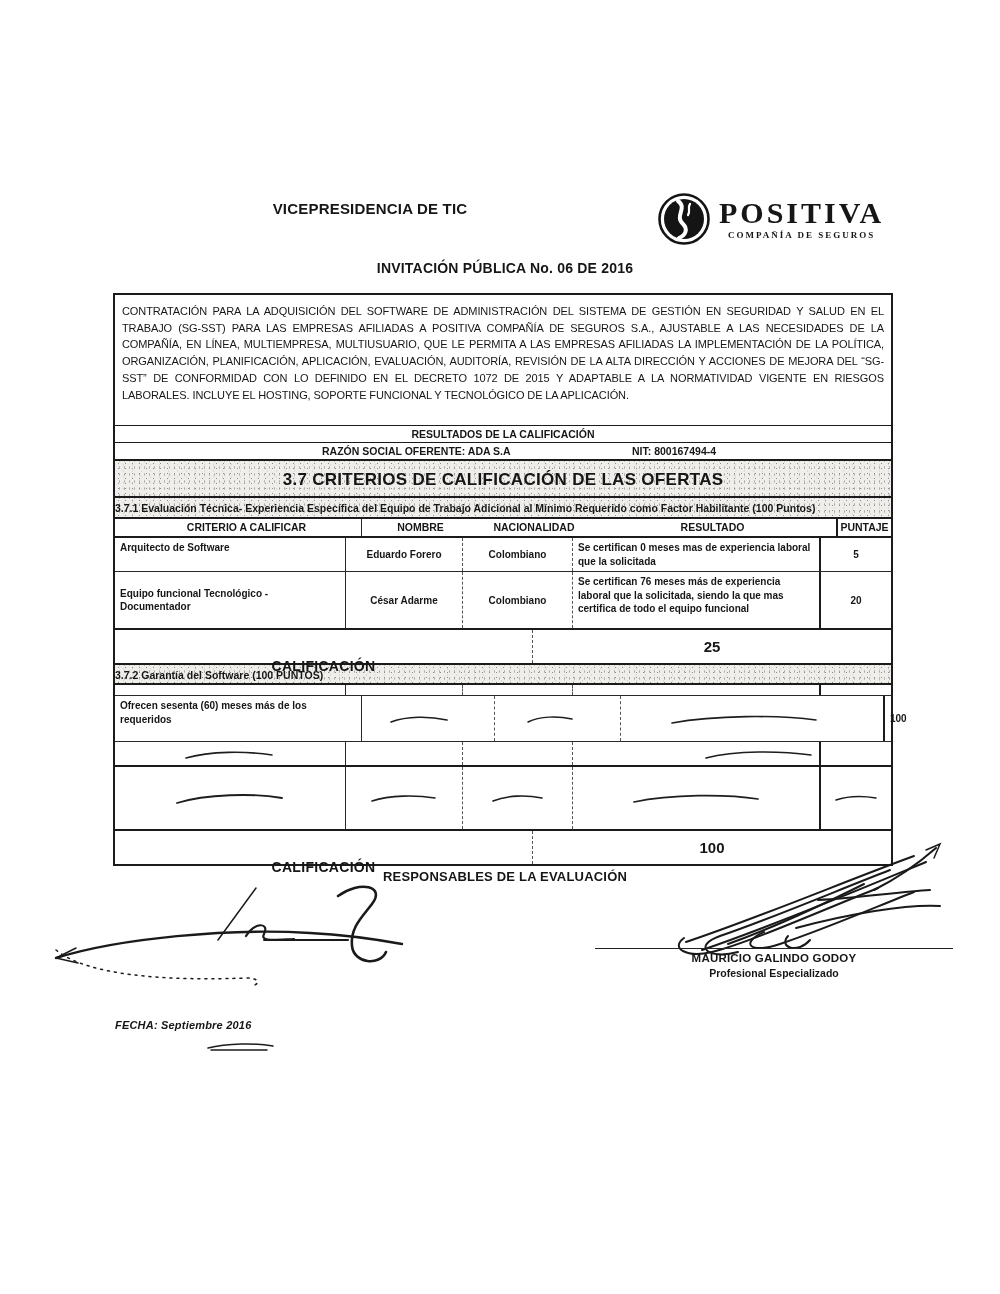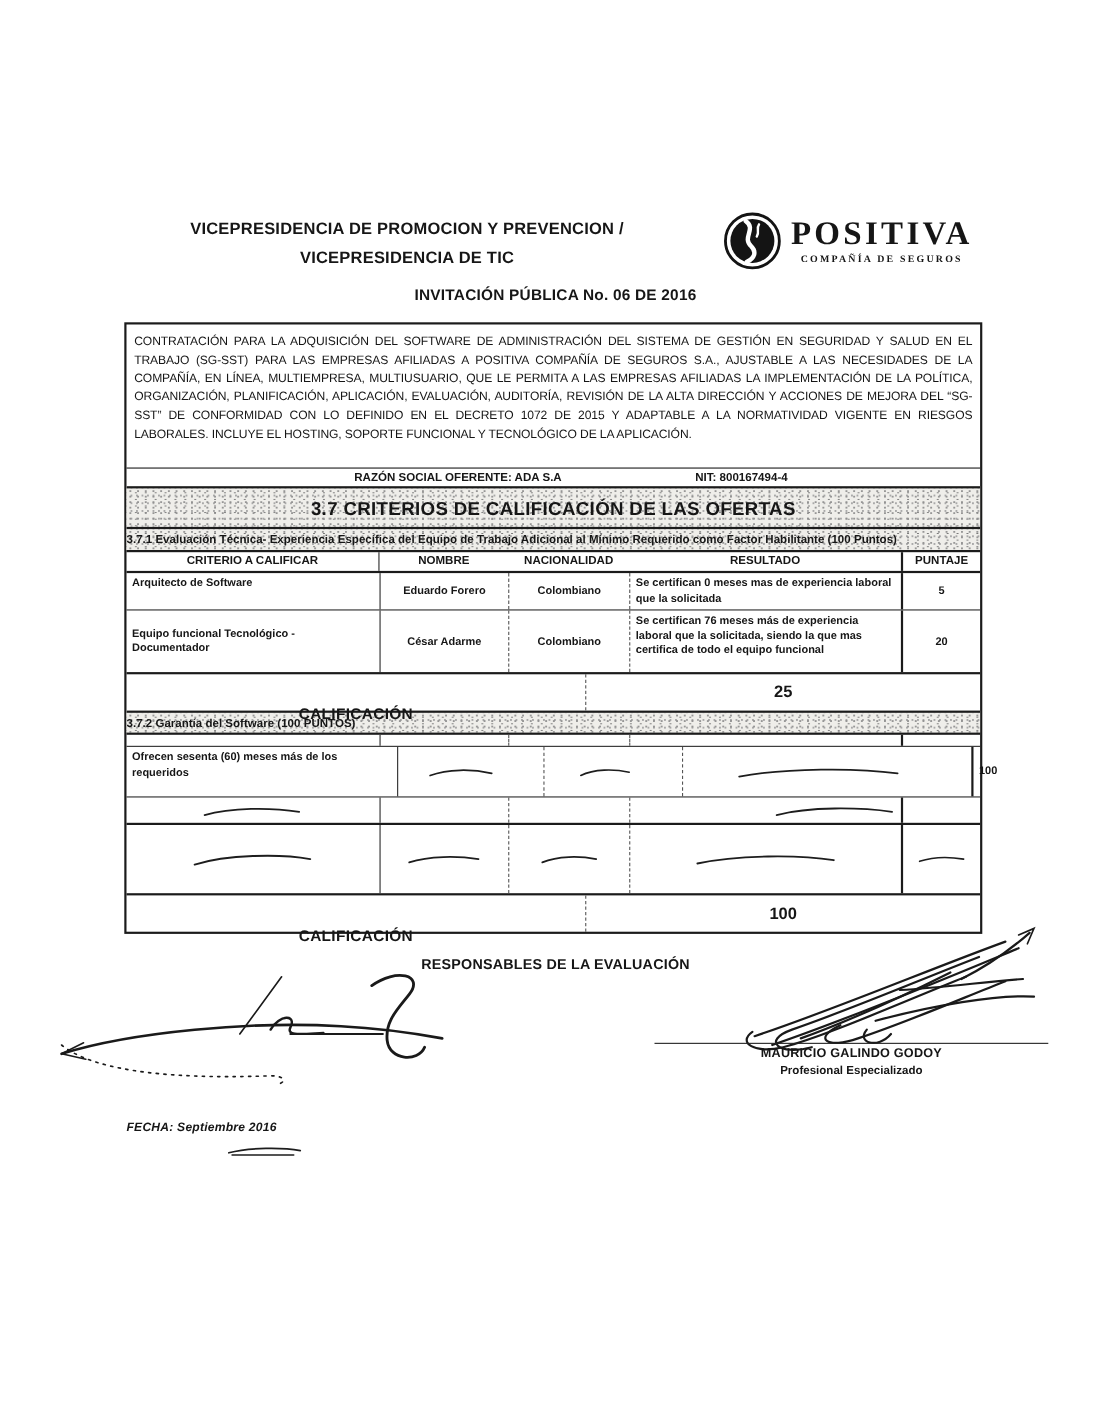--- a/index.html
+++ b/index.html
@@ -40,21 +40,21 @@
   }
   .band-big{height:37px;line-height:37px;text-align:center;font-size:17px;font-weight:bold;letter-spacing:.3px;}
   .band-small{height:21px;line-height:21px;text-align:left;font-size:10.5px;font-weight:bold;}
   .cols{display:flex;align-items:stretch;}
   .c{box-sizing:border-box;padding:3px 5px;}
   .c1{flex:0 0 230px;}
   .c2{flex:0 0 117px;border-left:1.5px solid #2a2a2a;}
   .c3{flex:0 0 110px;border-left:1px dashed #555;}
   .c4{flex:0 0 247px;border-left:1px dashed #555;}
   .c5{flex:1 1 auto;border-left:2px solid #1b1b1b;}
-  .thead{height:19px;}
+  .thead{height:19px;padding-left:17px;}
   .thead .c{padding:2px 2px;font-size:10.5px;font-weight:bold;text-align:center;}
   .thead .c2,.thead .c3,.thead .c4{border-left:none;}
   .trow .c{font-size:10px;font-weight:600;line-height:1.35;}
   .trow .cmid{display:flex;align-items:center;justify-content:center;text-align:center;}
   .resultado{text-align:left;}
   .puntaje{display:flex;align-items:center;justify-content:center;
     font-size:15px;font-weight:bold;}
   .calif{display:flex;height:35px;}
   .calif .cl{flex:0 0 417px;display:flex;align-items:center;justify-content:center;
     font-size:14px;font-weight:bold;letter-spacing:.3px;box-sizing:border-box;margin-top:36px;}
@@ -77,21 +77,20 @@
   .sig-name{padding-top:3px;}
   .fecha{left:115px;top:1019px;font-size:11px;font-weight:bold;font-style:italic;letter-spacing:.2px;}
   svg.sig{position:absolute;overflow:visible;}
 </style>
 </head>
 <body>
 
 <div class="page">
 
   <div class="abs hdr-left">
-    <div>VICEPRESIDENCIA DE PROMOCION Y PREVENCION /</div>
     <div>VICEPRESIDENCIA DE TIC</div>
   </div>
 
   <div class="abs logo">
     <span>
       <svg width="54" height="54" viewBox="0 0 54 54">
         <circle cx="27" cy="27" r="24.5" fill="none" stroke="#141414" stroke-width="2.6"></circle>
         <circle cx="27" cy="27" r="20" fill="#141414"></circle>
         <path d="M21,9 C31,16 17,24 26,32 C31,37 29,43 22,46" fill="none" stroke="#ffffff" stroke-width="4" stroke-linecap="round"></path>
         <path d="M33,12 C30,16 34,19 31,23" fill="none" stroke="#ffffff" stroke-width="2.2" stroke-linecap="round"></path>
@@ -102,20 +101,21 @@
       <span class="logo-tagline">COMPAÑÍA DE SEGUROS</span>
     </span>
   </div>
 
   <div class="abs invitation">INVITACIÓN PÚBLICA No. 06 DE 2016</div>
 
   <div class="abs doc-table">
 
     <div class="para">CONTRATACIÓN PARA LA ADQUISICIÓN DEL SOFTWARE DE ADMINISTRACIÓN DEL SISTEMA DE GESTIÓN EN SEGURIDAD Y SALUD EN EL TRABAJO (SG-SST) PARA LAS EMPRESAS AFILIADAS A POSITIVA COMPAÑÍA DE SEGUROS S.A., AJUSTABLE A LAS NECESIDADES DE LA COMPAÑÍA, EN LÍNEA, MULTIEMPRESA, MULTIUSUARIO, QUE LE PERMITA A LAS EMPRESAS AFILIADAS LA IMPLEMENTACIÓN DE LA POLÍTICA, ORGANIZACIÓN, PLANIFICACIÓN, APLICACIÓN, EVALUACIÓN, AUDITORÍA, REVISIÓN DE LA ALTA DIRECCIÓN Y ACCIONES DE MEJORA DEL “SG-SST” DE CONFORMIDAD CON LO DEFINIDO EN EL DECRETO 1072 DE 2015 Y ADAPTABLE A LA NORMATIVIDAD VIGENTE EN RIESGOS LABORALES. INCLUYE EL HOSTING, SOPORTE FUNCIONAL Y TECNOLÓGICO DE LA APLICACIÓN.</div>
 
+    <div class="row center-row" style="border-top-width:1.5px;">RESULTADOS DE LA CALIFICACIÓN</div>
 
     <div class="row razon">
       <span class="rz1">RAZÓN SOCIAL OFERENTE: ADA S.A</span>
       <span class="rz2">NIT: 800167494-4</span>
     </div>
 
     <div class="row band-big speckle">3.7 CRITERIOS DE CALIFICACIÓN DE LAS OFERTAS</div>
 
     <div class="row band-small speckle">3.7.1 Evaluación Técnica- Experiencia Específica del Equipo de Trabajo Adicional al Mínimo Requerido como Factor Habilitante (100 Puntos)</div>
 

